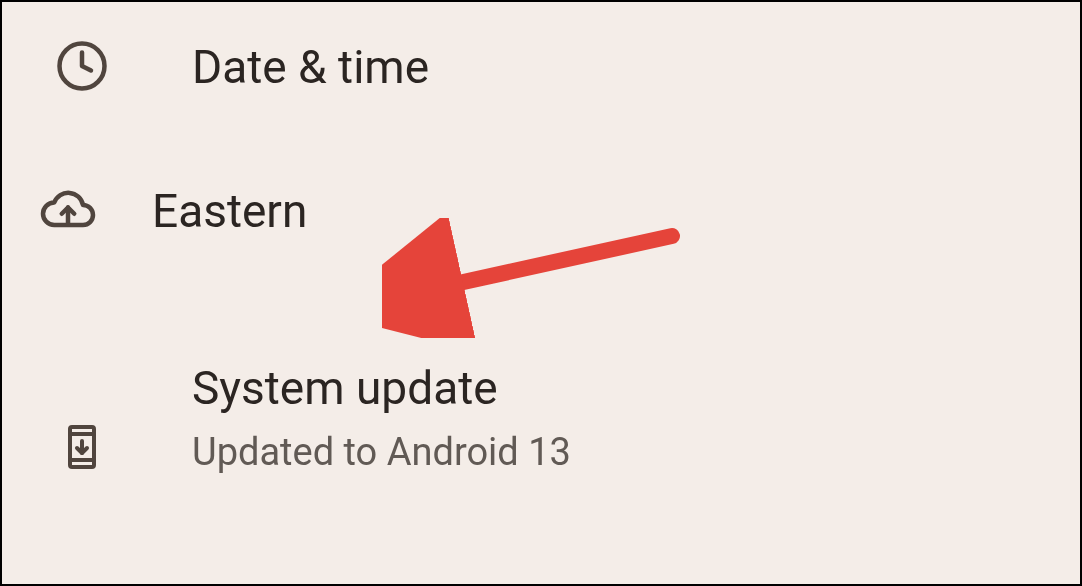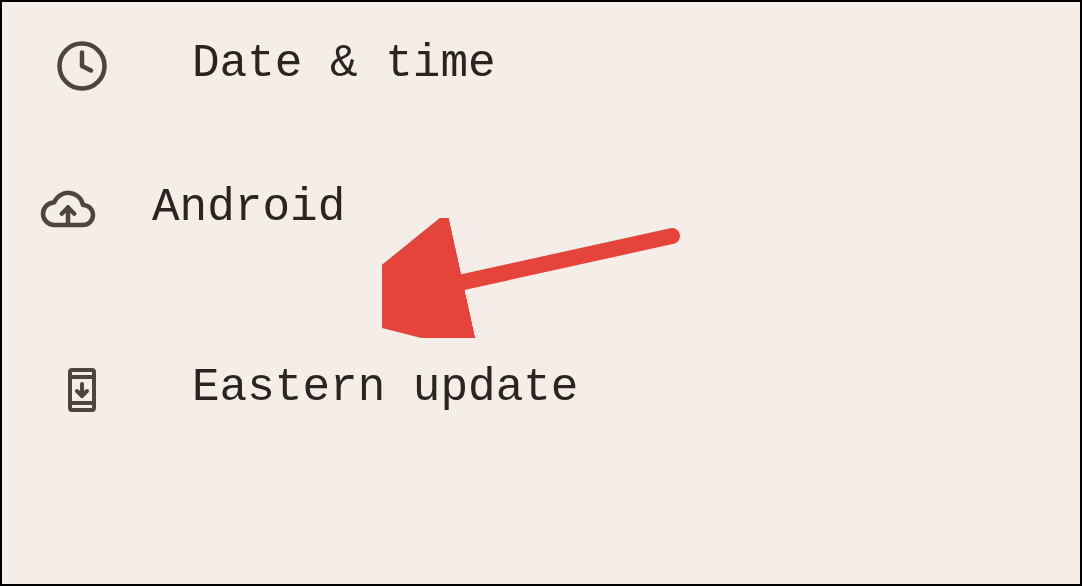--- a/index.html
+++ b/index.html
@@ -15,24 +15,23 @@
       font-family: 'Roboto', 'Segoe UI', Arial, sans-serif;
       color: #2b2522;
       position: relative;
       overflow: hidden;
     }
     .settings-list {
       padding-top: 10px;
     }
     .setting-item {
       display: flex;
-      align-items: flex-start;
+      align-items: flex-end;
       padding: 24px 40px 24px 50px;
       cursor: pointer;
-      font-family: Liberation Mono, monospace;
     }
     .setting-item.backup {
       padding-top: 60px;
       padding-bottom: 60px;
     }
     .setting-item.system-update {
       padding-top: 60px;
     }
     .icon-wrap {
       width: 60px;
@@ -94,36 +93,37 @@
 
   <div class="setting-item backup">
     <div class="icon-wrap backup-offset">
       <svg viewBox="0 0 24 24" width="72" height="60" fill="none" stroke="#50453e" stroke-width="1.8" stroke-linecap="round" stroke-linejoin="round">
         <path d="M18 18 L6.5 18 A4.5 4.5 0 0 1 6.5 9 A6 6 0 0 1 18 10 A4 4 0 0 1 18 18 Z"></path>
         <polyline points="9.5 13.5 12 11 14.5 13.5"></polyline>
         <line x1="12" y1="11" x2="12" y2="17"></line>
       </svg>
     </div>
     <div class="text-block">
-      <div class="title">Android</div>
+      <div class="title">Eastern</div>
     </div>
   </div>
 
   <div class="setting-item system-update">
     <div class="icon-wrap">
       <svg viewBox="0 0 24 24" width="48" height="60" fill="none" stroke="#50453e" stroke-width="2" stroke-linecap="round" stroke-linejoin="round">
         <rect x="6" y="2" width="12" height="20" rx="1"></rect>
         <line x1="6" y1="5.5" x2="18" y2="5.5"></line>
         <line x1="6" y1="18.5" x2="18" y2="18.5"></line>
         <line x1="12" y1="9" x2="12" y2="15"></line>
         <polyline points="9.5 12.5 12 15 14.5 12.5"></polyline>
       </svg>
     </div>
     <div class="text-block">
-      <div class="title">Eastern update</div>
+      <div class="title">System update</div>
+      <div class="subtitle">Updated to Android 13</div>
     </div>
   </div>
 
 </div>
 
 <svg class="arrow-annotation" width="320" height="120" viewBox="0 0 320 120">
   <defs>
     <marker id="arrowhead" markerWidth="9" markerHeight="9" refX="2.3" refY="4.5" orient="auto">
       <polygon points="0 0, 9 4.5, 0 9" fill="#e5443a"></polygon>
     </marker>

